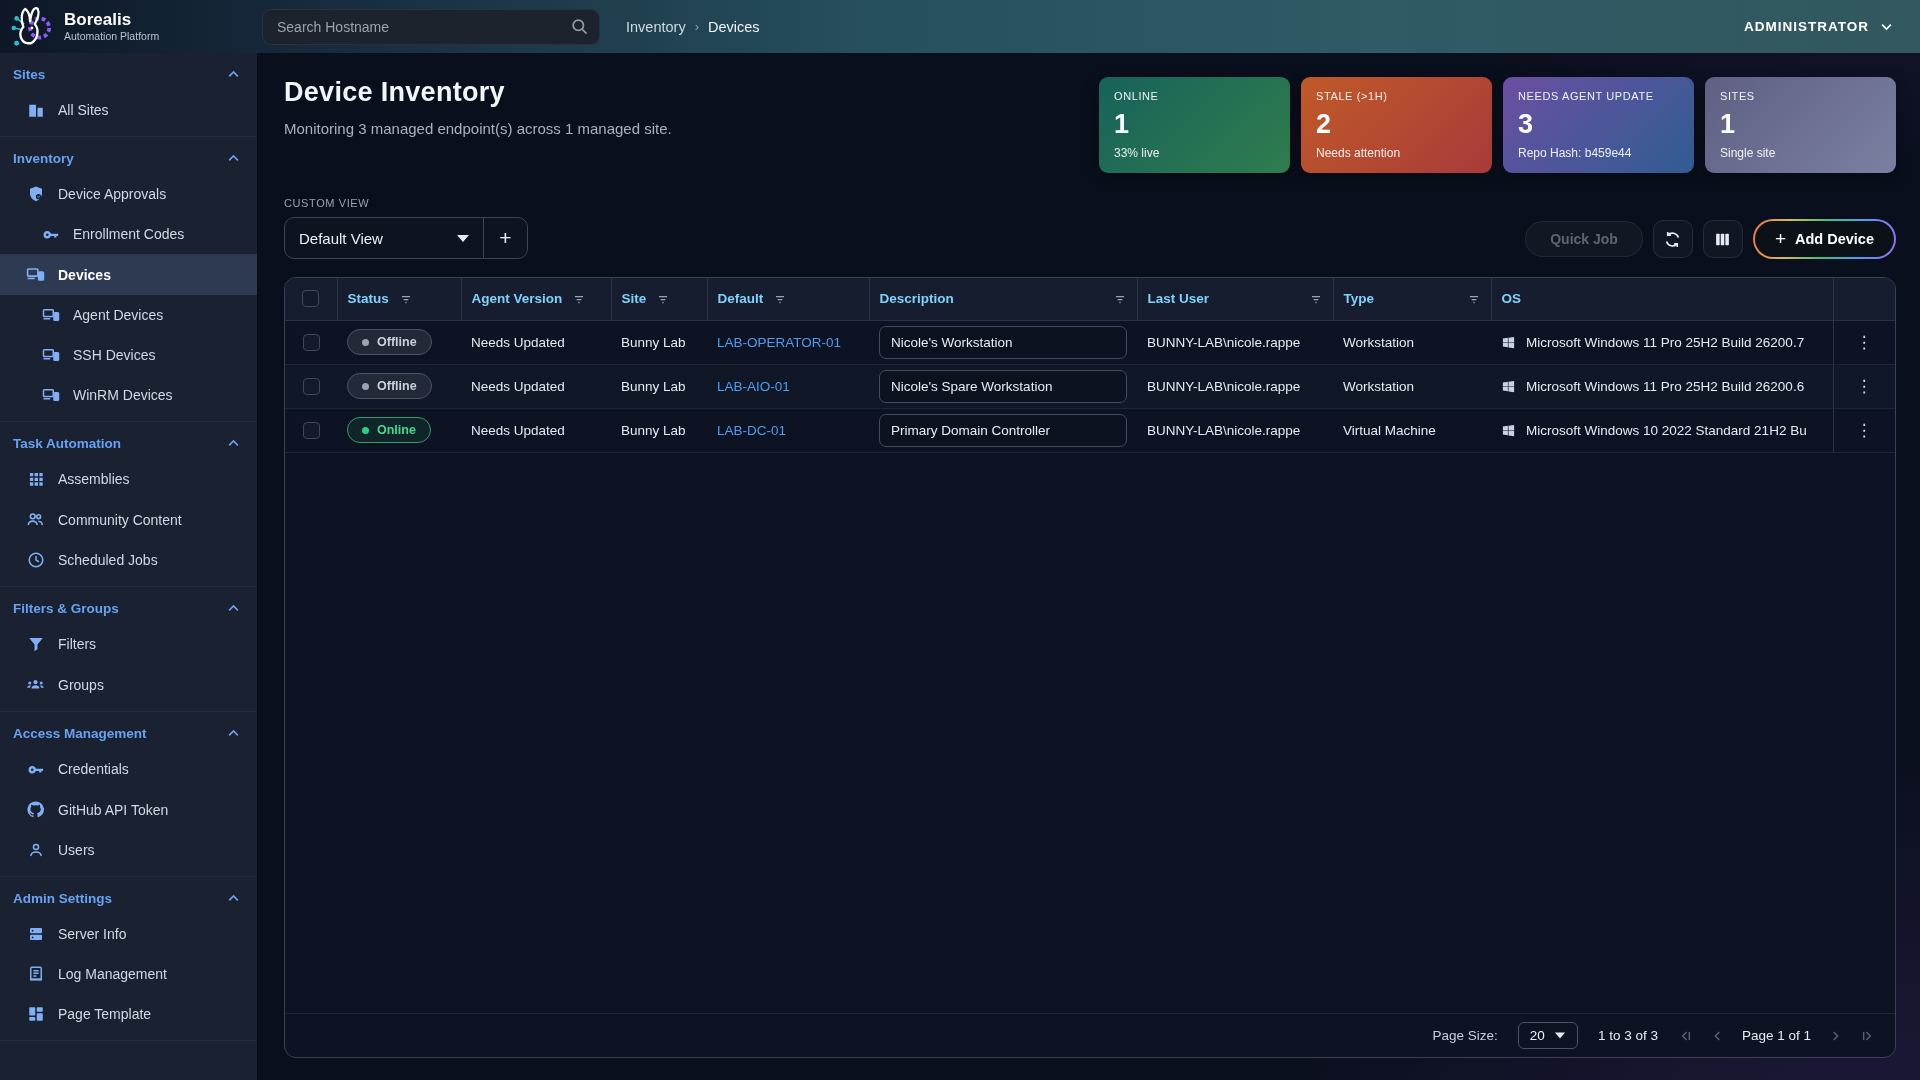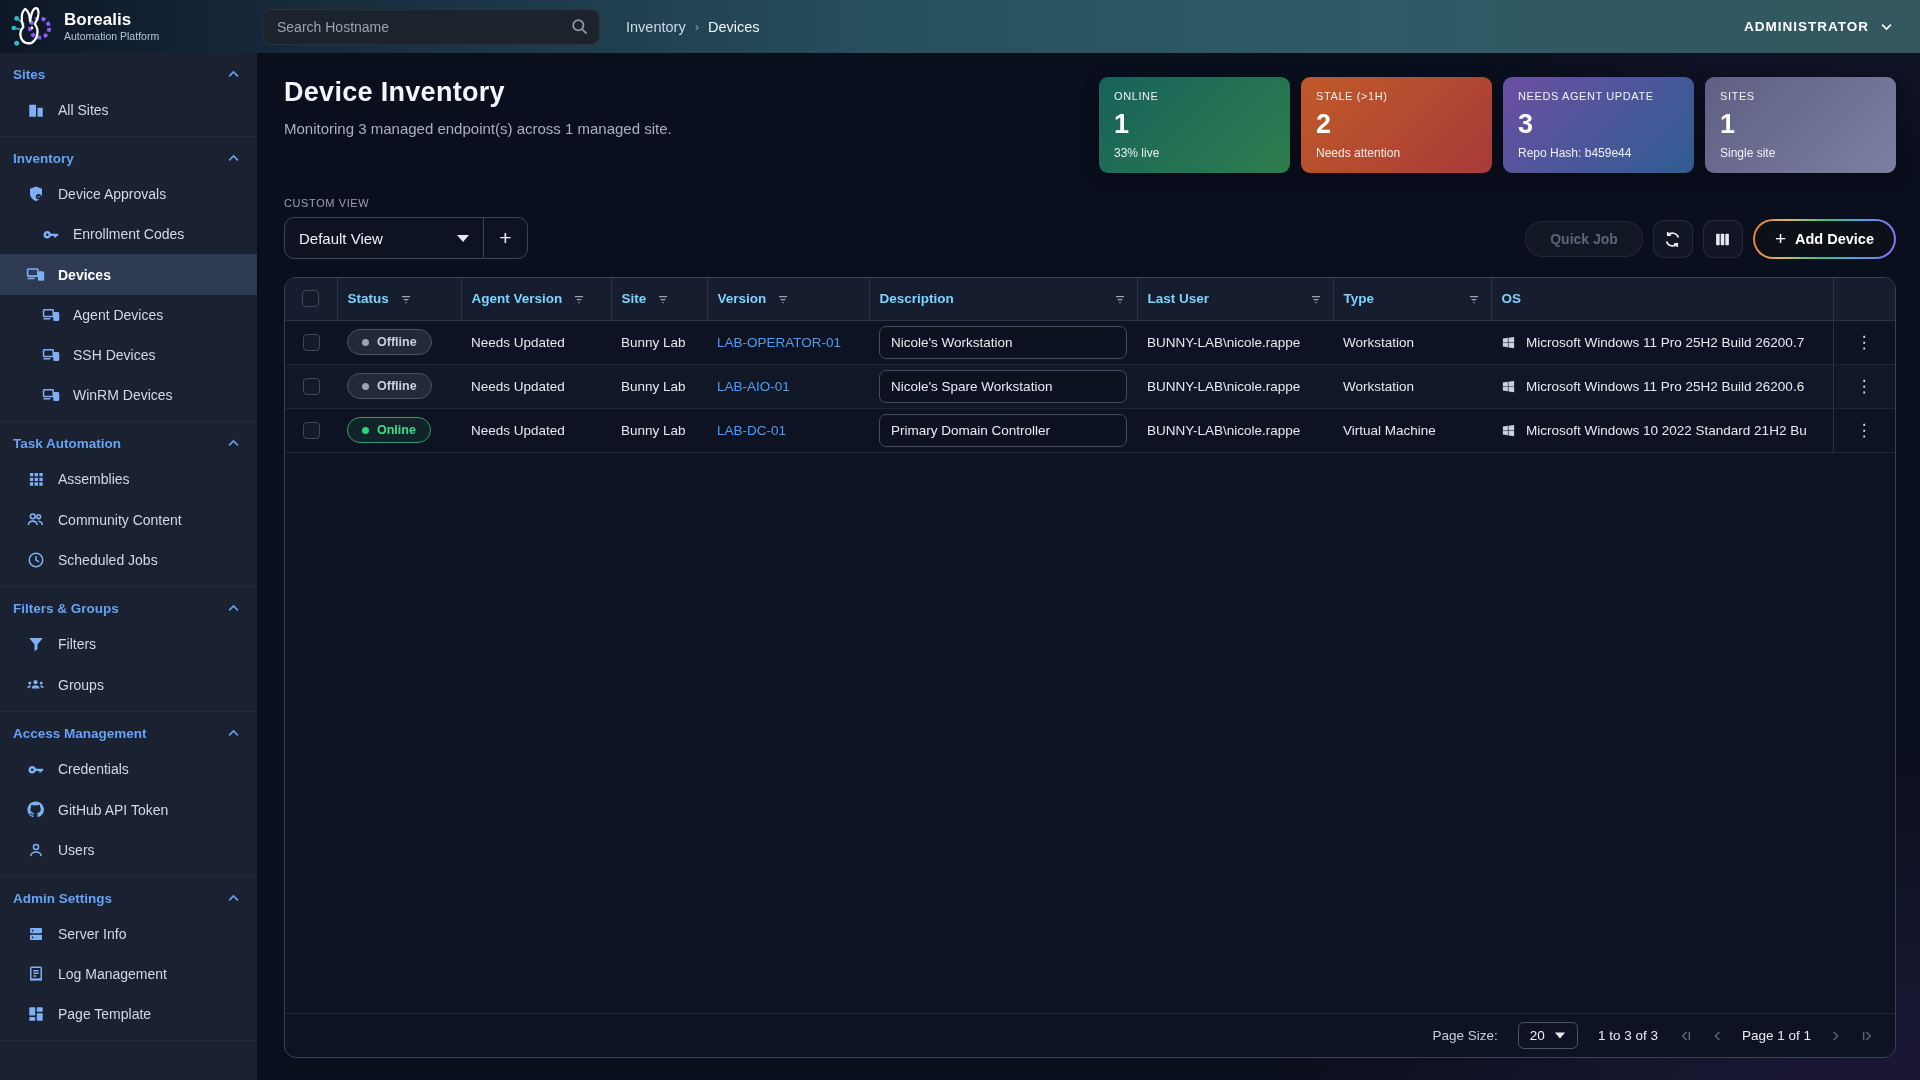--- a/index.html
+++ b/index.html
@@ -500,21 +500,21 @@
               <th class="th-sep">
                   <div class="th-inner">
                     <span>Site</span>
                 <svg width="14" height="14" viewBox="0 0 24 24" stroke="#9aa4b5" stroke-width="2.4">
                       <path d="M5 8h14M8 13h8M11 18h2"></path>
                     </svg>
                   </div>
                 </th>
               <th class="th-sep">
                   <div class="th-inner">
-                    <span>Version</span>
+                    <span>Default</span>
                 <svg width="14" height="14" viewBox="0 0 24 24" stroke="#9aa4b5" stroke-width="2.4">
                       <path d="M5 8h14M8 13h8M11 18h2"></path>
                     </svg>
                   </div>
                 </th>
               <th class="th-sep">
                   <div class="th-inner" style="justify-content:space-between;">
                     <span>Description</span>
                 <svg width="14" height="14" viewBox="0 0 24 24" stroke="#9aa4b5" stroke-width="2.4">
                       <path d="M5 8h14M8 13h8M11 18h2"></path>

